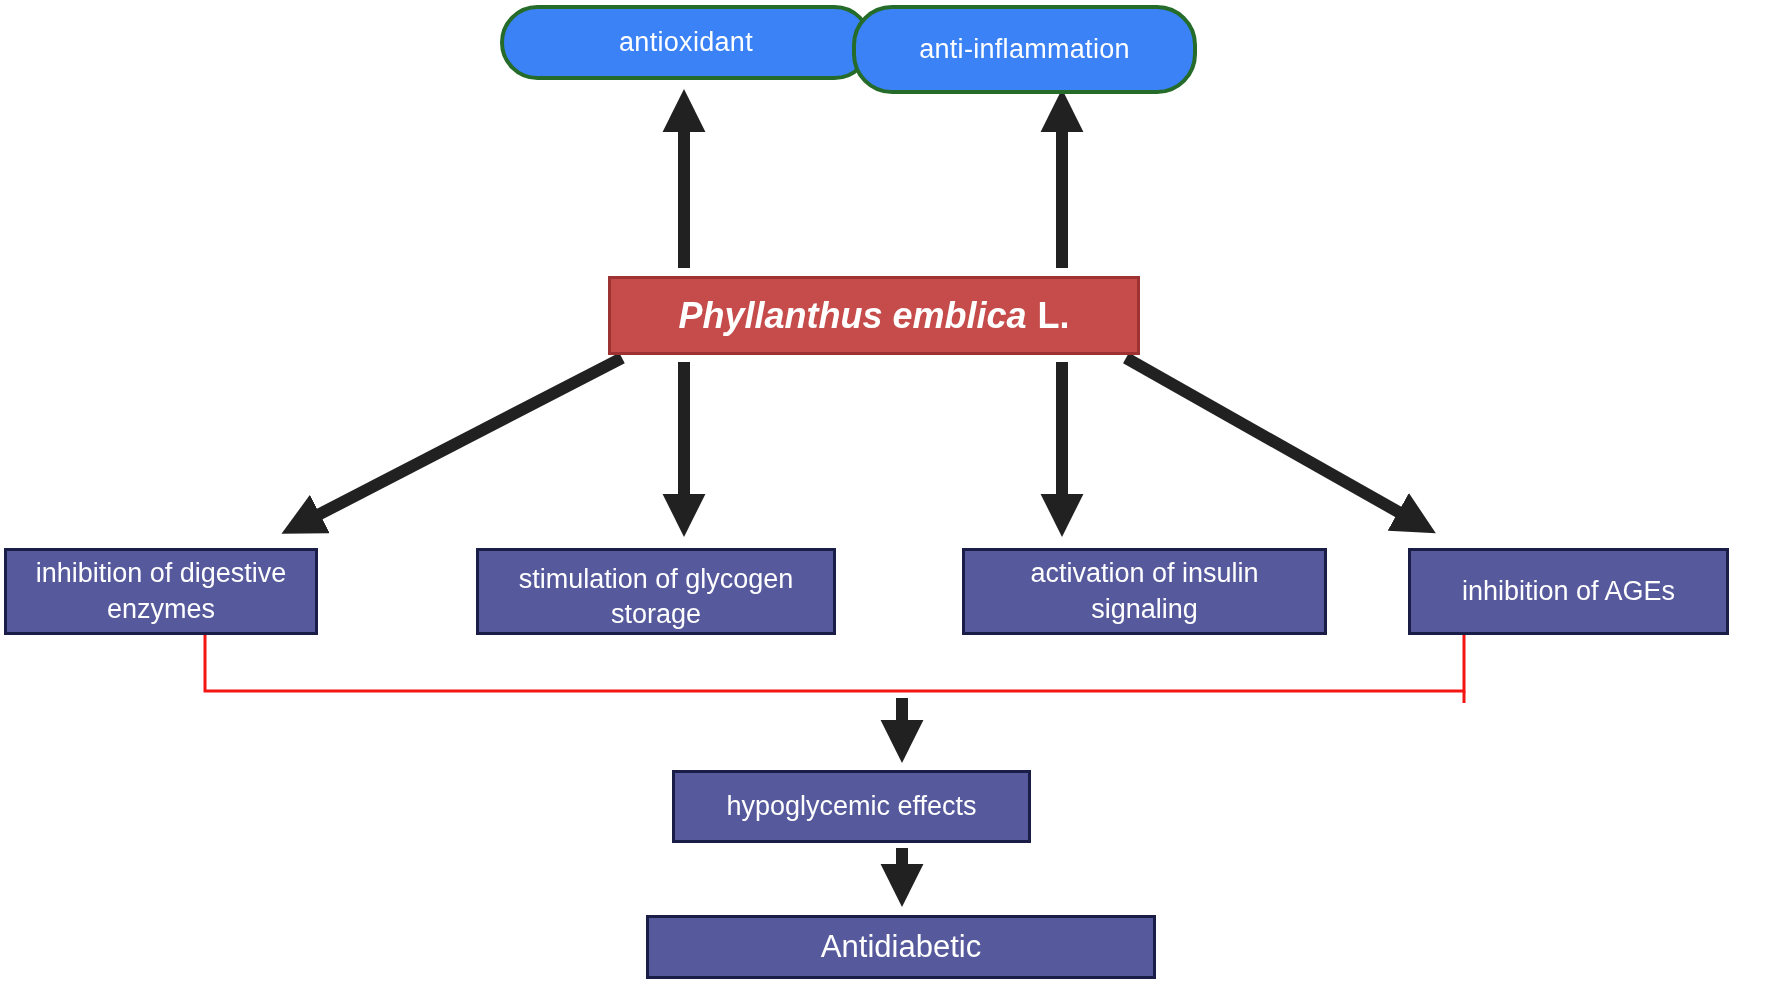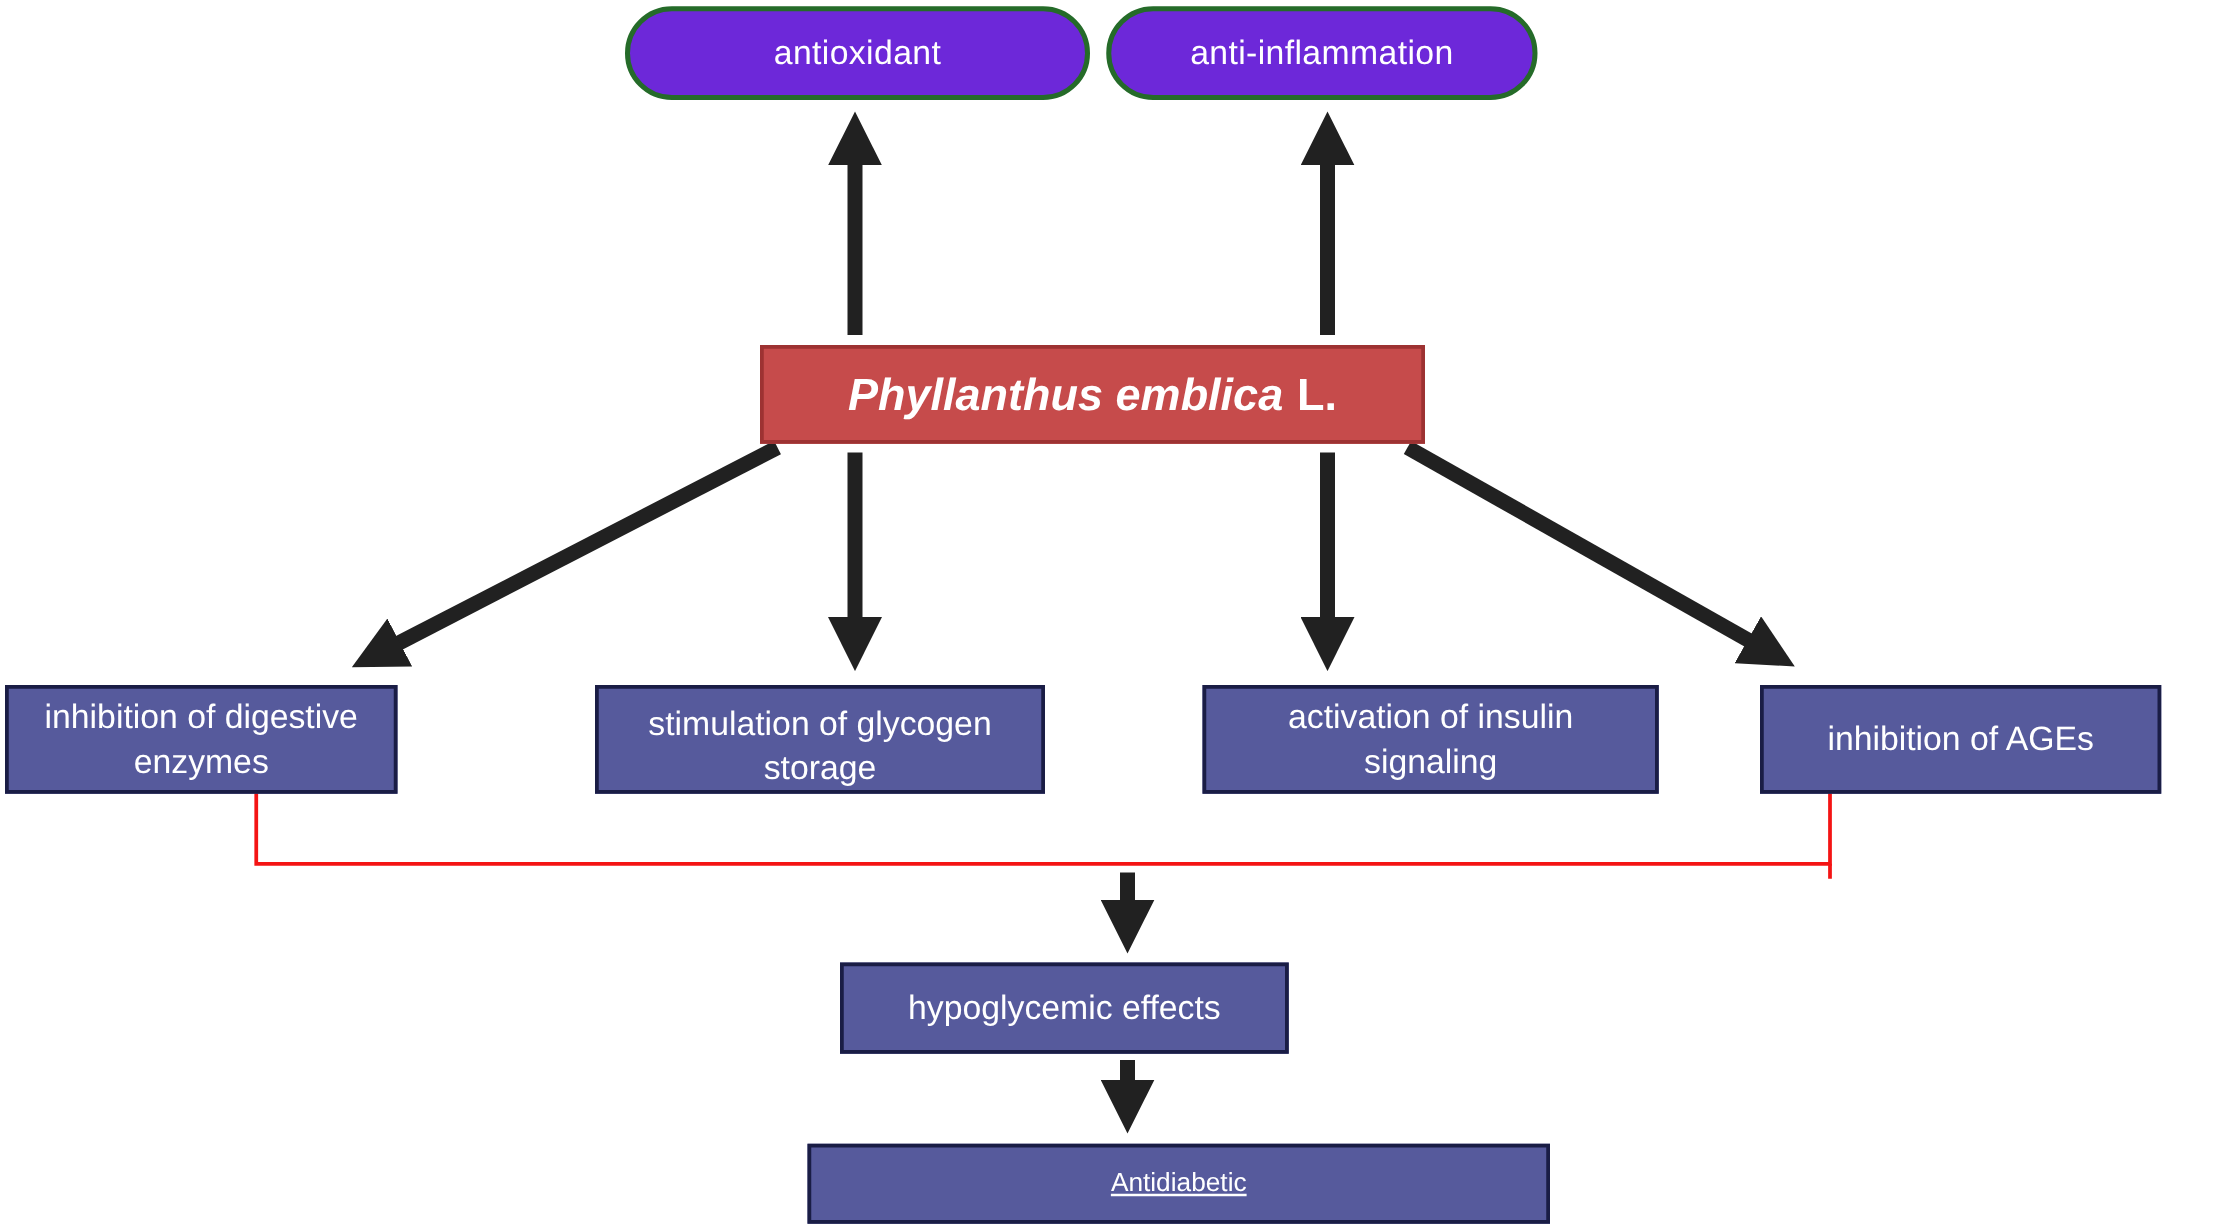--- a/index.html
+++ b/index.html
@@ -6,42 +6,42 @@
   #canvas {
     position:relative; width:1772px; height:981px; background:#ffffff;
     font-family:"Liberation Sans","DejaVu Sans",sans-serif; overflow:hidden;
   }
   #edges { position:absolute; left:0; top:0; width:1772px; height:981px; }
   .node {
     position:absolute; display:flex; align-items:center; justify-content:center;
     text-align:center; color:#ffffff; box-sizing:border-box;
   }
   .pill {
-    background:#6d28d9; border:4px solid #256b29; border-radius:40px;
+    background:#3b82f6; border:4px solid #256b29; border-radius:40px;
     font-size:27px; font-weight:500; letter-spacing:0.3px;
   }
   #n-antioxidant      { left:500px; top:5px;  width:372px; height:75px; }
-  #n-antiinflammation { left:885px; top:5px;  width:345px; height:75px; }
+  #n-antiinflammation { left:852px; top:5px;  width:345px; height:89px; }
   .central {
     left:608px; top:276px; width:532px; height:79px;
     background:#c64b4b; border:3px solid #9d3232;
     font-size:36px; font-weight:700;
   }
   .central .sci    { font-style:italic; }
   .central .suffix { margin-left:11px; }
   .mech {
     background:#565a9c; border:3px solid #1a1d45;
     font-size:27px; font-weight:500; line-height:1.3;
   }
   #n-mech1 { left:4px;    top:548px; width:314px; height:87px; padding:0 18px; }
   #n-mech2 { left:476px;  top:548px; width:360px; height:87px; padding:0 34px;align-items:flex-end; }
   #n-mech3 { left:962px;  top:548px; width:365px; height:87px; padding:0 40px; }
   #n-mech4 { left:1408px; top:548px; width:321px; height:87px; padding:0 10px; }
   #n-hypo  { left:672px;  top:770px; width:359px; height:73px; }
-  #n-anti  { left:646px;  top:915px; width:594px; height:64px; font-size:21px;text-decoration:underline; }
+  #n-anti  { left:646px;  top:915px; width:510px; height:64px; font-size:31px; }
   .arrow   { stroke:#212121; stroke-width:12; fill:none; }
   .redline { stroke:#f41414; stroke-width:3;  fill:none; }
 </style>
 </head>
 <body>
 
 <div id="canvas">
 
   <svg id="edges" viewBox="0 0 1772 981" xmlns="http://www.w3.org/2000/svg">
     <defs>

